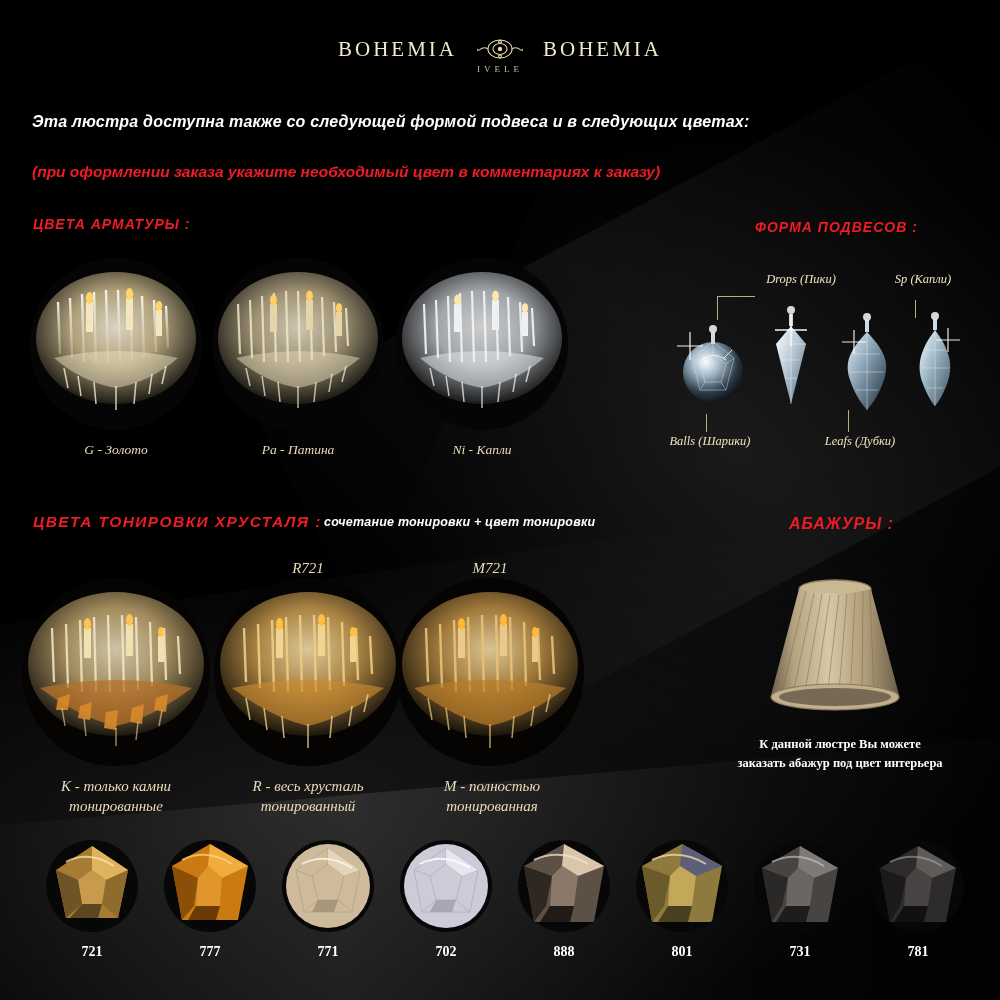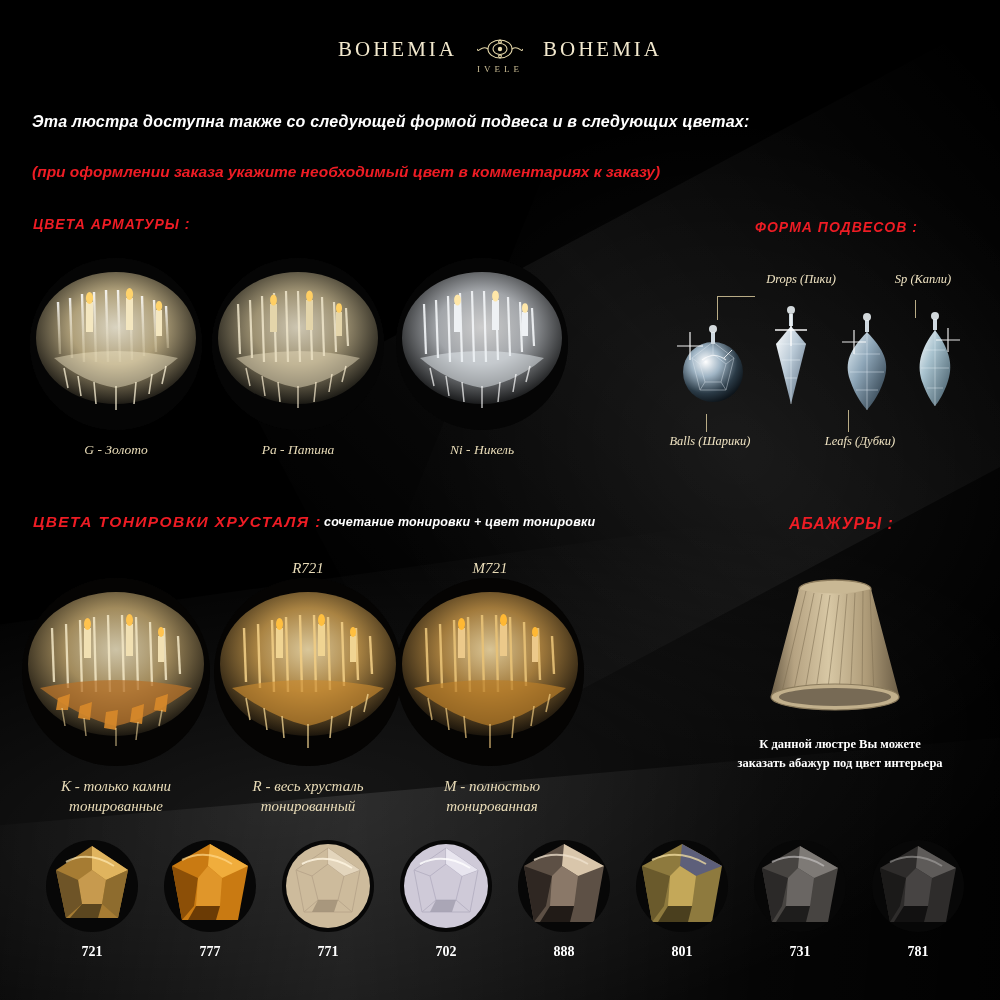--- a/index.html
+++ b/index.html
@@ -313,21 +313,21 @@
       <path d="M34 110 l4 18"></path>
         <path d="M50 118 l3 20"></path>
         <path d="M66 124 l2 20"></path>
       <path d="M86 128 l0 22"></path>
         <path d="M104 124 l-2 20"></path>
         <path d="M120 116 l-3 18"></path>
       <path d="M134 108 l-4 16"></path>
     </g>
   </svg>
 </div>
-<div class="cap" style="left:396px; top:442px; width:172px;">Ni - Никель</div>
+<div class="cap" style="left:396px; top:442px; width:172px;">Ni - Капли</div>
 
 <div style="position:absolute; left:672px; top:320px; width:82px; height:90px;">
   <svg viewBox="0 0 82 90" width="82" height="90">
     <defs>
       <radialGradient id="ball" cx="38%" cy="33%" r="70%">
         <stop offset="0%" stop-color="#ffffff"></stop>
         <stop offset="35%" stop-color="#9fb4c4"></stop>
         <stop offset="75%" stop-color="#2a3a46"></stop>
         <stop offset="100%" stop-color="#0d141a"></stop>
       </radialGradient>

